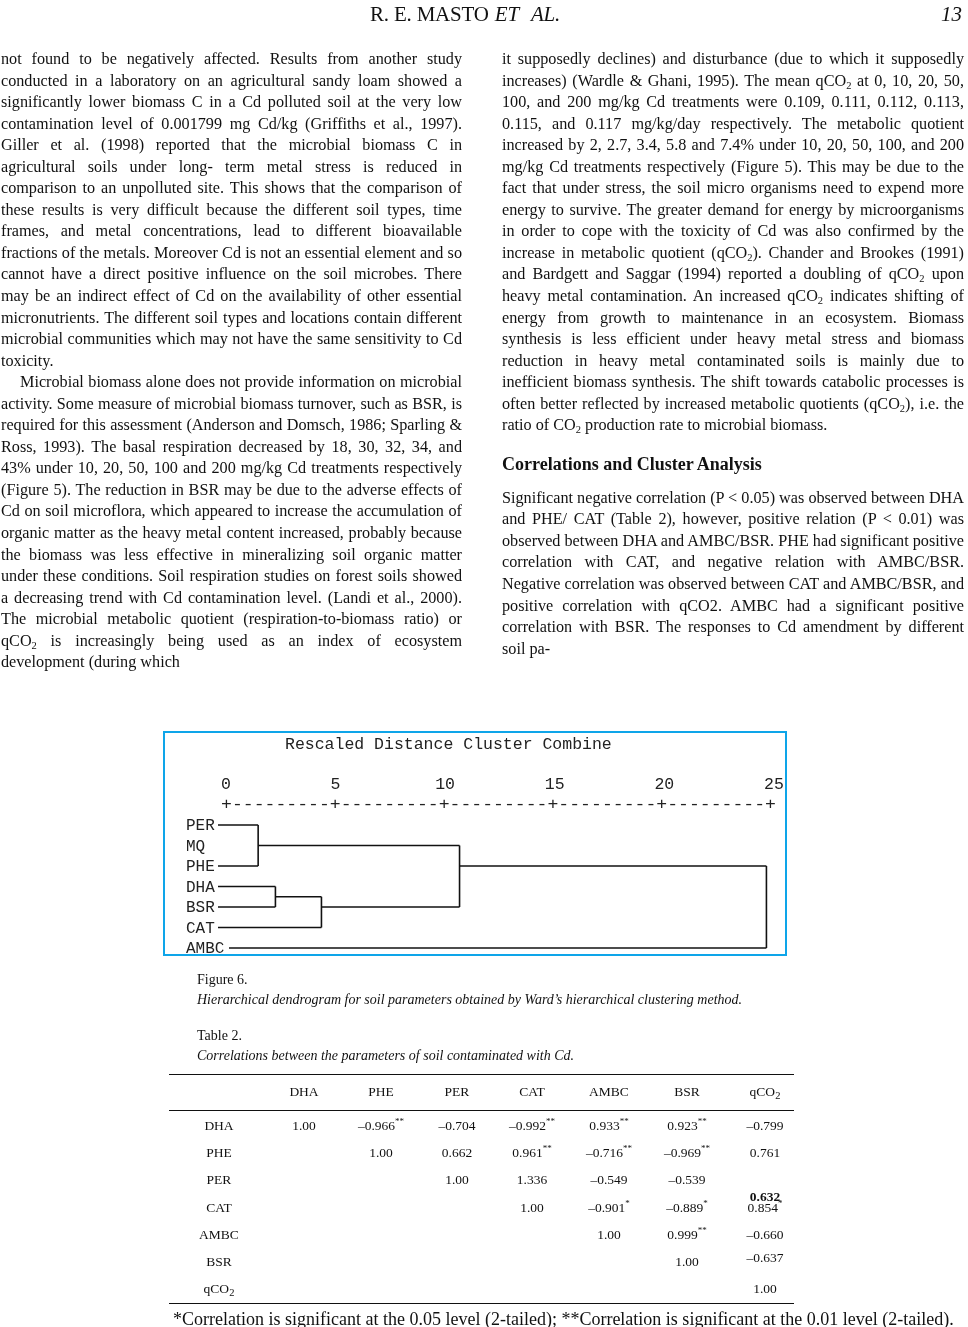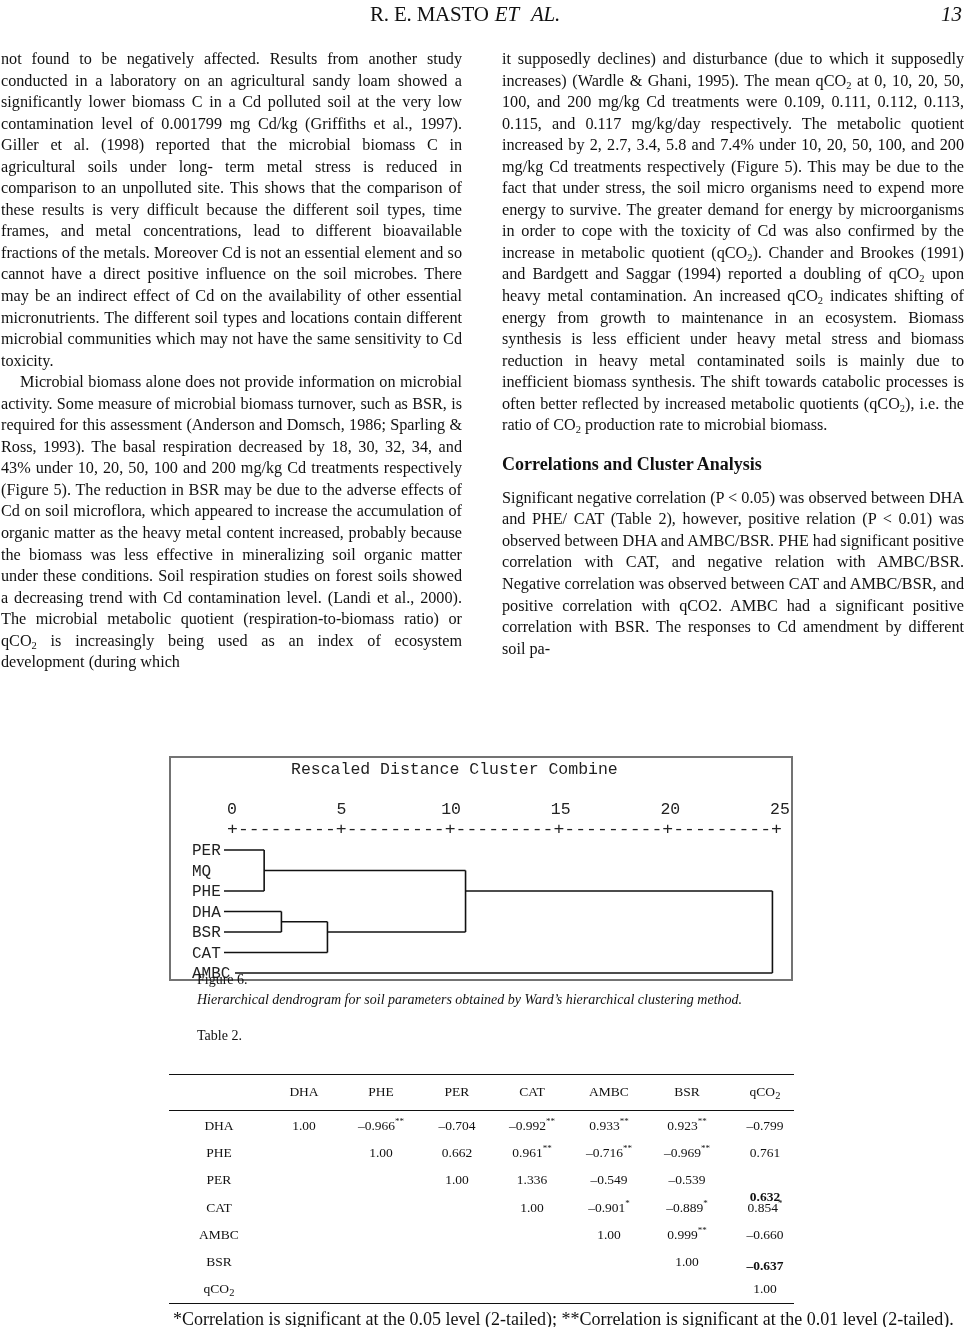--- a/index.html
+++ b/index.html
@@ -14,22 +14,22 @@
   .col { position: absolute; top: 49px; font-size: 16.2px; line-height: 21.55px;
          text-align: justify; }
   .col-left { left: 1px; width: 461px; }
   .col-right { left: 502px; width: 462px; }
   .col p { margin: 0; }
   .col p.indent { text-indent: 19px; }
   sub { font-size: 10.5px; line-height: 0; vertical-align: -3px; }
   sup { font-size: 9px; line-height: 0; vertical-align: 6px; }
   h2.section { font-size: 18px; font-weight: bold; margin: 15px 0 12px 0; line-height: 24px; }
 
-  .figure-box { position: absolute; left: 169px; top: 731px; width: 624px; height: 225px;
-                border: 2px solid #737373; box-sizing: border-box; margin-top: 25px; }
+  .figure-box { position: absolute; left: 163px; top: 731px; width: 624px; height: 225px;
+                border: 2px solid #0ea5e9; box-sizing: border-box; }
   .figure-box svg { position: absolute; left: 0; top: 0; }
   .mono { font-family: "Liberation Mono", "DejaVu Sans Mono", monospace; }
 
   .caption { position: absolute; left: 169px; font-size: 14px; line-height: 20px; margin-left: 28px; }
   .caption i { display: block; }
 
   .tbl { position: absolute; left: 169px; top: 1074px; width: 625px; font-size: 13.5px; }
   .tbl .rule-top { position: absolute; top: 0; left: 0; width: 625px; height: 1px; background: #111; }
   .tbl .rule-mid { position: absolute; top: 36px; left: 0; width: 625px; height: 1px; background: #111; }
   .tbl .rule-bot { position: absolute; top: 229px; left: 0; width: 625px; height: 1px; background: #111; }
@@ -96,20 +96,21 @@
   </svg>
 </div>
 
 <div class="caption" style="top:970px">
   <span>Figure 6.</span>
   <i>Hierarchical dendrogram for soil parameters obtained by Ward’s hierarchical clustering method.</i>
 </div>
 
 <div class="caption" style="top:1026px">
   <span>Table 2.</span>
+  <i>Correlations between the parameters of soil contaminated with Cd.</i>
 </div>
 
 <div class="tbl" id="tbl">
   <div class="rule-top"></div>
   <div class="rule-mid"></div>
   <div class="rule-bot"></div>
 <div class="cell" style="left: 95px; top: 10px;"><span>DHA</span></div>
     <div class="cell" style="left: 172px; top: 10px;"><span>PHE</span></div>
     <div class="cell" style="left: 248px; top: 10px;"><span>PER</span></div>
     <div class="cell" style="left: 323px; top: 10px;"><span>CAT</span></div>
@@ -141,18 +142,18 @@
     <div class="cell" style="left: 323px; top: 125.6px;"><span>1.00</span></div>
     <div class="cell" style="left: 400px; top: 125.6px;"><span>–0.901</span><sup>*</sup></div>
     <div class="cell" style="left: 478px; top: 125.6px;"><span>–0.889</span><sup>*</sup></div>
     <div class="cell" style="left: 556px; top: 125.6px;"><span>0.854</span><sup>*</sup></div>
     <div class="cell" style="left: 10px; top: 152.8px;"><span>AMBC</span></div>
     <div class="cell" style="left: 400px; top: 152.8px;"><span>1.00</span></div>
     <div class="cell" style="left: 478px; top: 152.8px;"><span>0.999</span><sup>**</sup></div>
     <div class="cell" style="left: 556px; top: 152.8px;"><span>–0.660</span></div>
     <div class="cell" style="left: 10px; top: 180px;"><span>BSR</span></div>
     <div class="cell" style="left: 478px; top: 180px;"><span>1.00</span></div>
-    <div class="cell" style="left: 556px; top: 184px; font-weight: bold;"><span>–0.637</span></div>
+    <div class="cell" style="left: 556px; top: 176px;"><span>–0.637</span></div>
     <div class="cell" style="left: 10px; top: 207.2px;"><span>qCO</span><sub>2</sub></div>
     <div class="cell" style="left: 556px; top: 207.2px;"><span>1.00</span></div>
   </div>
 
 <div class="footnote">*Correlation is significant at the 0.05 level (2-tailed); **Correlation is significant at the 0.01 level (2-tailed).</div>
 
 </body></html>

